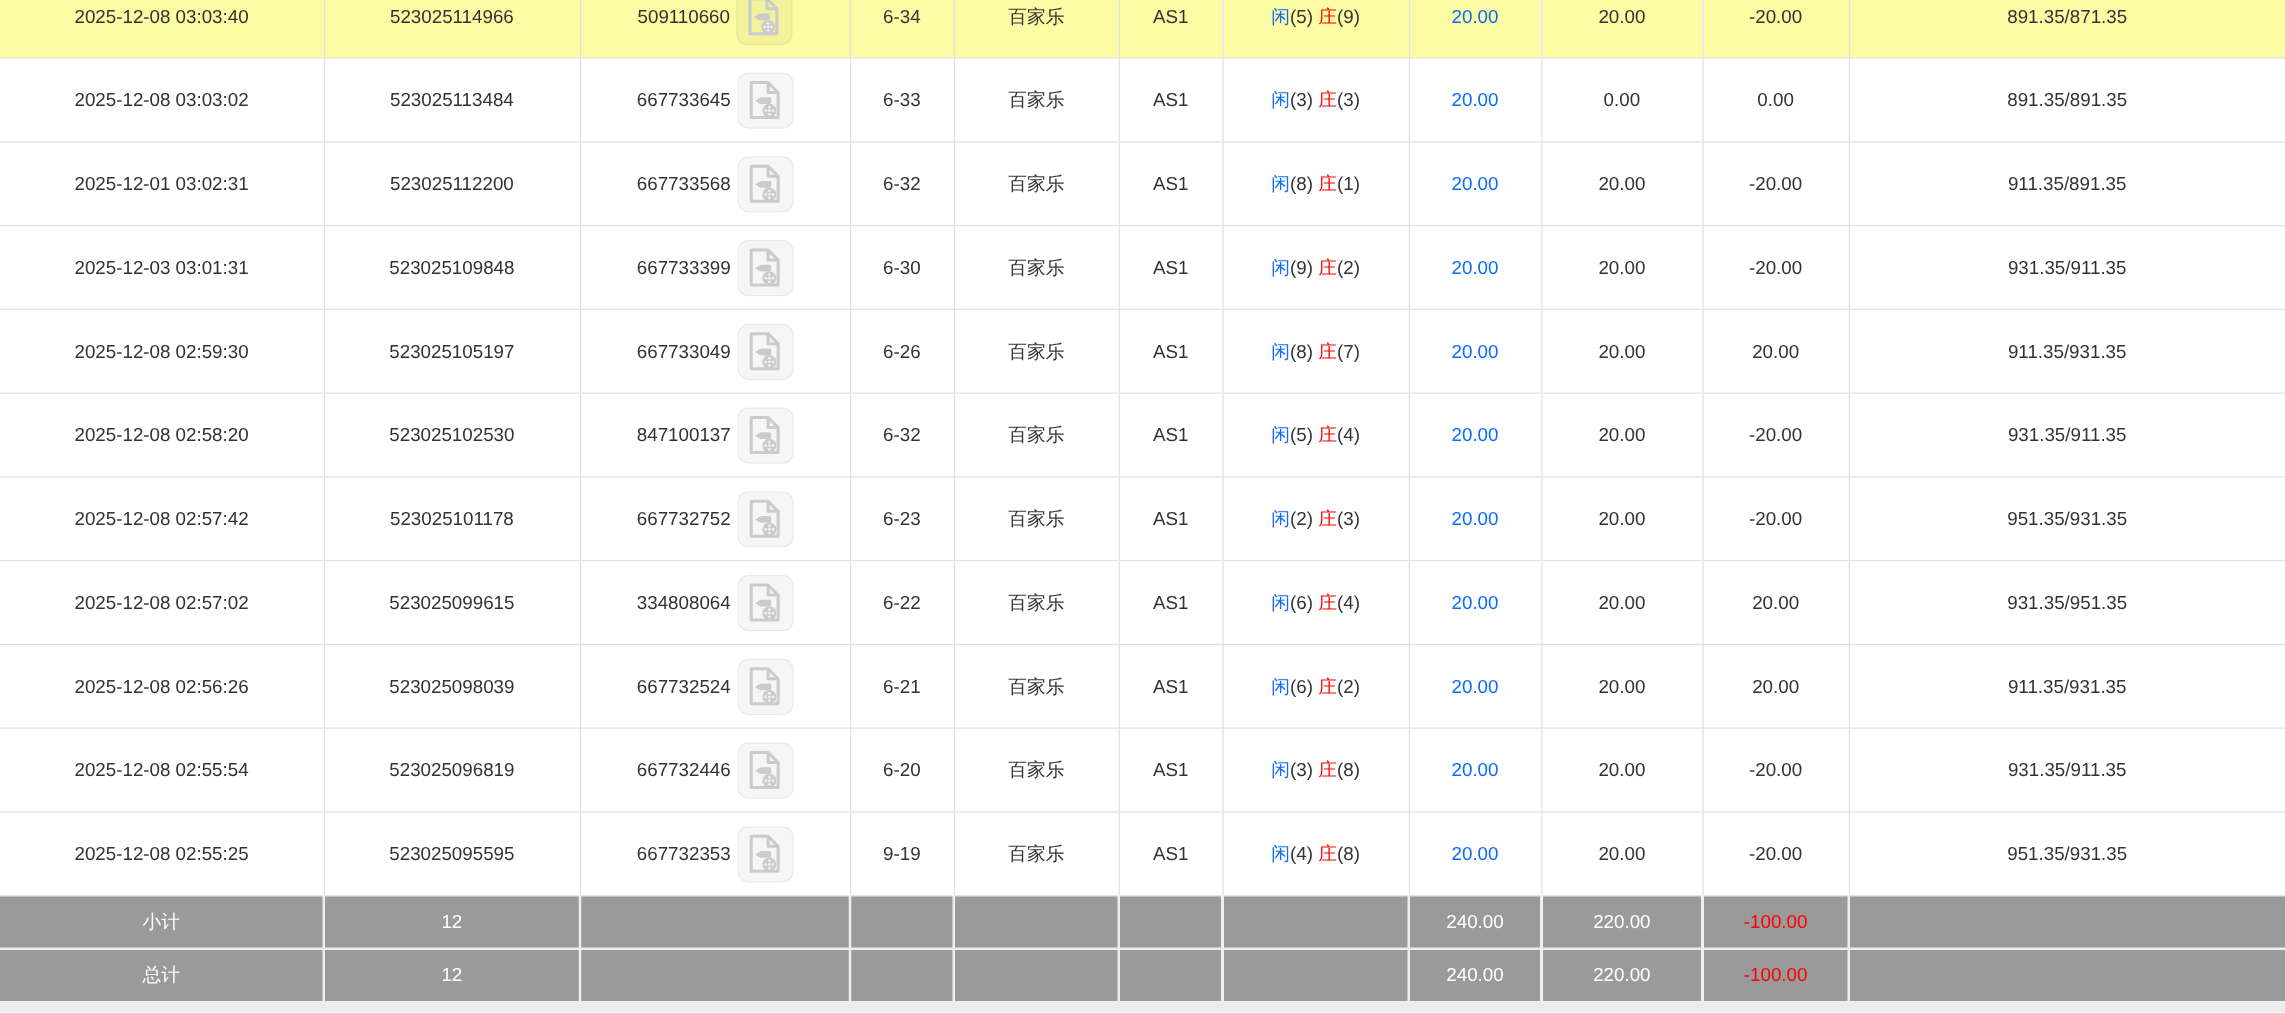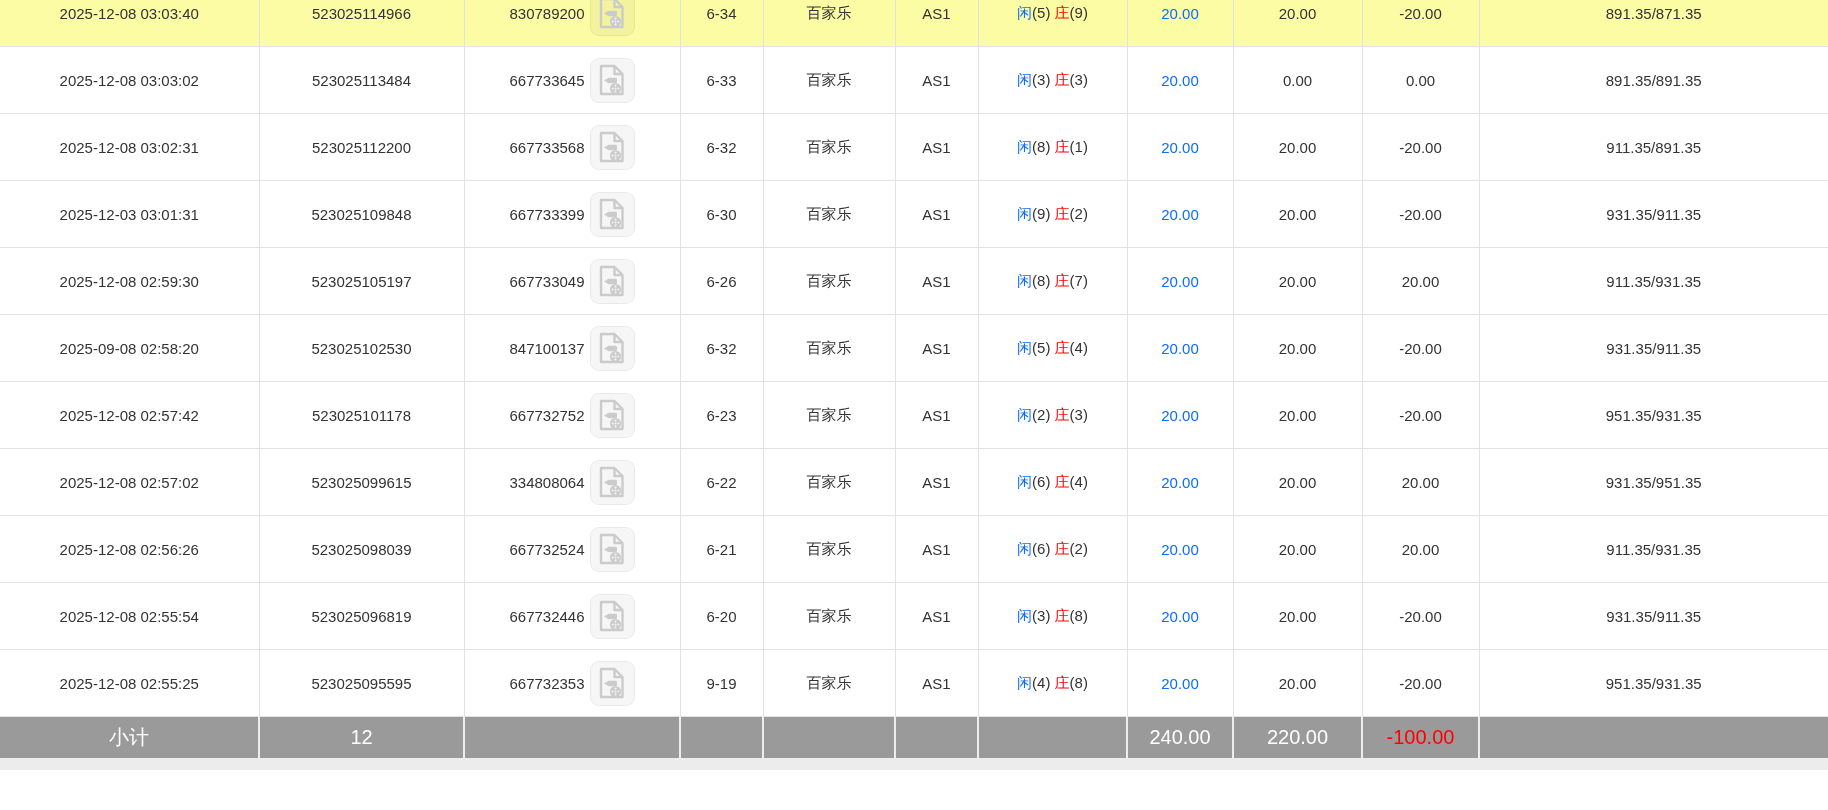--- a/index.html
+++ b/index.html
@@ -59,21 +59,21 @@
     box-sizing: border-box;
     cursor: pointer;
   }
   tr.footer-row td {
     height: 41px;
     background: var(--footer-bg, #9a9a9a);
     color: var(--footer-text, #fff);
     border-right: 2px solid var(--footer-border, #ededed);
     border-bottom: 2px solid var(--footer-border, #ededed);
     border-top: 1px solid #cccccc;
-    font-size: 20px;
+    font-size: 15px;
   }
   tr.footer-row td:last-child { border-right: none; }
   tr.footer-row td.neg { color: var(--red, #ff0000); }
   .bottom-strip {
     width: 1828px;
     height: 10px;
     background: var(--strip, #ececec);
   }
 </style>
 </head>
@@ -92,21 +92,21 @@
         <col style="width:106px">
         <col style="width:129px">
       <col style="width:117px">
         <col style="width:349px">
     </colgroup>
     <tbody id="records-body">
         <tr class="record-row highlight">
           <td>2025-12-08 03:03:40</td>
           <td>523025114966</td>
           <td><span class="gameid-wrap">
-              <span>830789200</span>
+              <span>509110660</span>
               <span class="video-btn">
                 <svg width="30" height="32" viewBox="0 0 30 32">
                   <path d="M4 2 h13.5 l8 8 v20 H4 z" fill="none" stroke="#cbcbcb" stroke-width="2.4" stroke-linejoin="round"></path>
                   <path d="M17.5 2 v8 h8" fill="none" stroke="#cbcbcb" stroke-width="2.4" stroke-linejoin="round"></path>
                   <path d="M12 13.5 l-5 3 5 3 z" fill="#cbcbcb"></path>
                   <rect x="11.5" y="13.8" width="8.5" height="5.4" rx="1.4" fill="#cbcbcb"></rect>
                   <circle cx="18.5" cy="24.5" r="5.6" fill="#cbcbcb"></circle>
                   <circle cx="18.5" cy="24.5" r="1.1" fill="#f2f2f2"></circle>
                   <circle cx="18.5" cy="21.6" r="1.1" fill="#f2f2f2"></circle>
                   <circle cx="18.5" cy="27.4" r="1.1" fill="#f2f2f2"></circle>
@@ -147,21 +147,21 @@
           <td>6-33</td>
           <td>百家乐</td>
           <td>AS1</td>
           <td><span class="blue">闲</span>(3) <span class="red">庄</span>(3)</td>
           <td><a class="bet-link">20.00</a></td>
           <td>0.00</td>
           <td>0.00</td>
           <td>891.35/891.35</td>
         </tr>
         <tr class="record-row">
-          <td>2025-12-08 03:02:31</td>
+          <td>2025-12-01 03:02:31</td>
           <td>523025112200</td>
           <td><span class="gameid-wrap">
               <span>667733568</span>
               <span class="video-btn">
                 <svg width="30" height="32" viewBox="0 0 30 32">
                   <path d="M4 2 h13.5 l8 8 v20 H4 z" fill="none" stroke="#cbcbcb" stroke-width="2.4" stroke-linejoin="round"></path>
                   <path d="M17.5 2 v8 h8" fill="none" stroke="#cbcbcb" stroke-width="2.4" stroke-linejoin="round"></path>
                   <path d="M12 13.5 l-5 3 5 3 z" fill="#cbcbcb"></path>
                   <rect x="11.5" y="13.8" width="8.5" height="5.4" rx="1.4" fill="#cbcbcb"></rect>
                   <circle cx="18.5" cy="24.5" r="5.6" fill="#cbcbcb"></circle>
@@ -234,21 +234,21 @@
           <td>6-26</td>
           <td>百家乐</td>
           <td>AS1</td>
           <td><span class="blue">闲</span>(8) <span class="red">庄</span>(7)</td>
           <td><a class="bet-link">20.00</a></td>
           <td>20.00</td>
           <td>20.00</td>
           <td>911.35/931.35</td>
         </tr>
         <tr class="record-row">
-          <td>2025-09-08 02:58:20</td>
+          <td>2025-12-08 02:58:20</td>
           <td>523025102530</td>
           <td><span class="gameid-wrap">
               <span>847100137</span>
               <span class="video-btn">
                 <svg width="30" height="32" viewBox="0 0 30 32">
                   <path d="M4 2 h13.5 l8 8 v20 H4 z" fill="none" stroke="#cbcbcb" stroke-width="2.4" stroke-linejoin="round"></path>
                   <path d="M17.5 2 v8 h8" fill="none" stroke="#cbcbcb" stroke-width="2.4" stroke-linejoin="round"></path>
                   <path d="M12 13.5 l-5 3 5 3 z" fill="#cbcbcb"></path>
                   <rect x="11.5" y="13.8" width="8.5" height="5.4" rx="1.4" fill="#cbcbcb"></rect>
                   <circle cx="18.5" cy="24.5" r="5.6" fill="#cbcbcb"></circle>
@@ -411,20 +411,33 @@
           <td><span class="blue">闲</span>(4) <span class="red">庄</span>(8)</td>
           <td><a class="bet-link">20.00</a></td>
           <td>20.00</td>
           <td class="red">-20.00</td>
           <td>951.35/931.35</td>
         </tr>
       </tbody>
     <tbody id="records-footer">
         <tr class="footer-row">
           <td>小计</td>
+          <td>12</td>
+          <td></td>
+          <td></td>
+          <td></td>
+          <td></td>
+          <td></td>
+          <td>240.00</td>
+          <td>220.00</td>
+          <td class="neg">-100.00</td>
+          <td></td>
+        </tr>
+        <tr class="footer-row">
+          <td>总计</td>
           <td>12</td>
           <td></td>
           <td></td>
           <td></td>
           <td></td>
           <td></td>
           <td>240.00</td>
           <td>220.00</td>
           <td class="neg">-100.00</td>
           <td></td>

